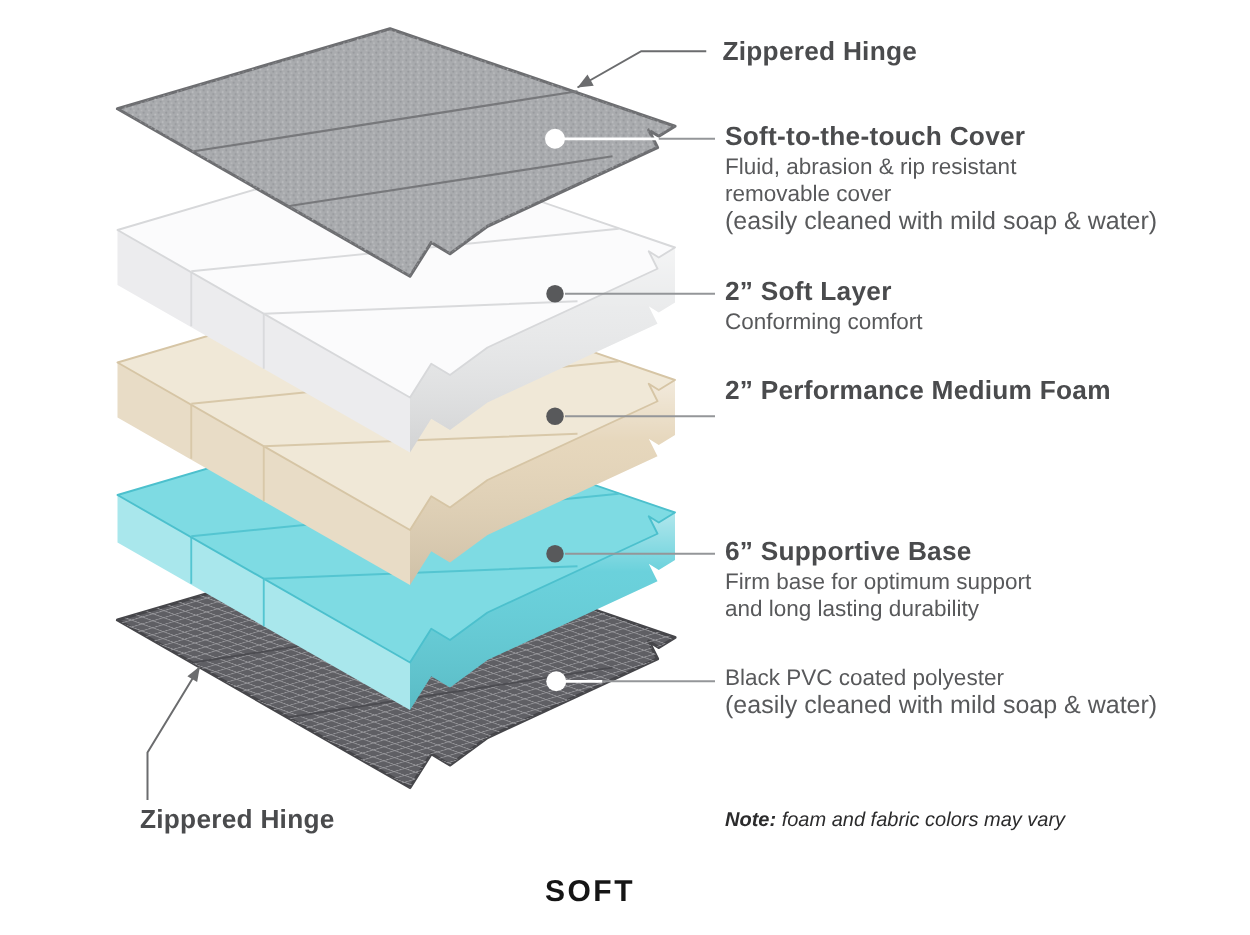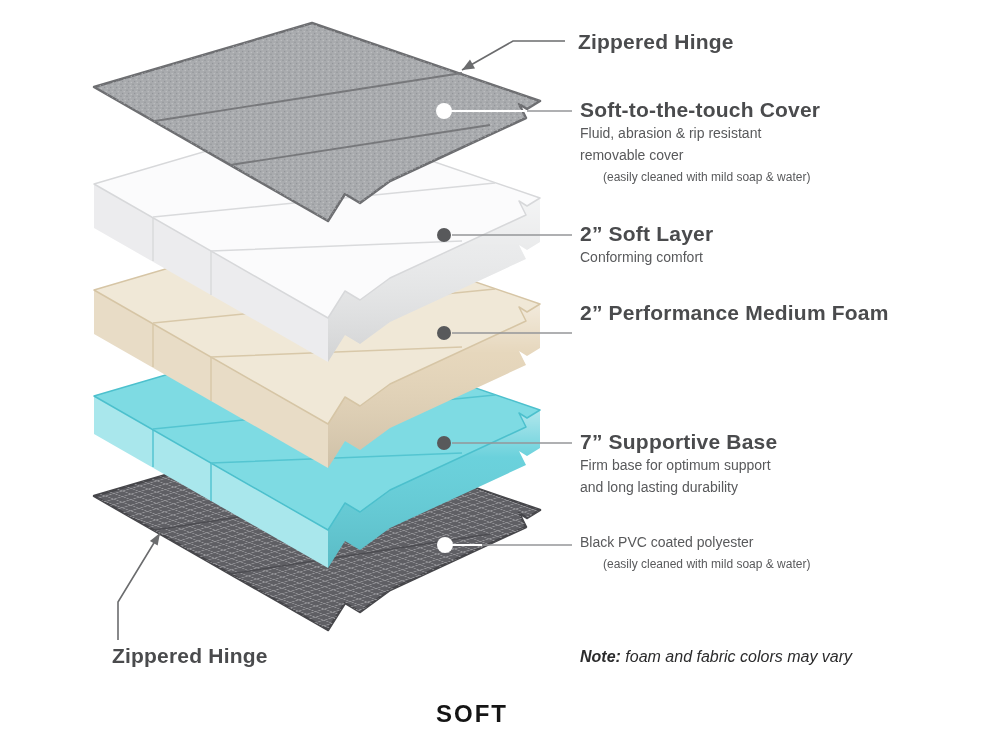--- a/index.html
+++ b/index.html
@@ -5,22 +5,22 @@
   html,body{margin:0;padding:0;}
   body{
     width:1000px;height:748px;background:#ffffff;
     font-family:"Liberation Sans", sans-serif;
     position:relative;overflow:hidden;
   }
   .stage{position:absolute;inset:0;}
   svg{position:absolute;left:0;top:0;}
   .callout{position:absolute;left:580px;}
   .callout h3{margin:0;font-size:21px;line-height:25px;font-weight:bold;color:#4a4b4d;letter-spacing:.2px;}
-  .callout p{margin:0;font-size:14px;line-height:22px;color:#58595b;}
-  .callout p.paren{font-size:12px;margin-left:23px;}
+  .callout p{margin:0;font-size:18px;line-height:22px;color:#58595b;}
+  .callout p.paren{font-size:20px;}
   .hinge-label{position:absolute;font-size:21px;font-weight:bold;color:#4a4b4d;letter-spacing:.2px;}
   .hinge-top{left:578px;top:30px;}
   .hinge-bottom{left:112px;top:644px;}
   .note{position:absolute;left:580px;top:648px;font-size:16px;font-style:italic;color:#2b2b2c;}
   .note .prefix{font-weight:bold;}
   .soft-title{position:absolute;left:0;width:944px;top:700px;text-align:center;
     font-size:24px;font-weight:bold;letter-spacing:2px;color:#151515;}
 </style>
 </head>
 <body>
@@ -122,21 +122,21 @@
 <div class="callout" style="top:221px">
   <h3>2” Soft Layer</h3>
   <p>Conforming comfort</p>
 </div>
 
 <div class="callout" style="top:300px">
   <h3>2” Performance Medium Foam</h3>
 </div>
 
 <div class="callout" style="top:429px">
-  <h3>7” Supportive Base</h3>
+  <h3>6” Supportive Base</h3>
   <p>Firm base for optimum support</p>
   <p>and long lasting durability</p>
 </div>
 
 <div class="callout" style="top:531px">
   <p>Black PVC coated polyester</p>
   <p class="paren">(easily cleaned with mild soap &amp; water)</p>
 </div>
 
 <div class="hinge-label hinge-bottom">Zippered Hinge</div>

